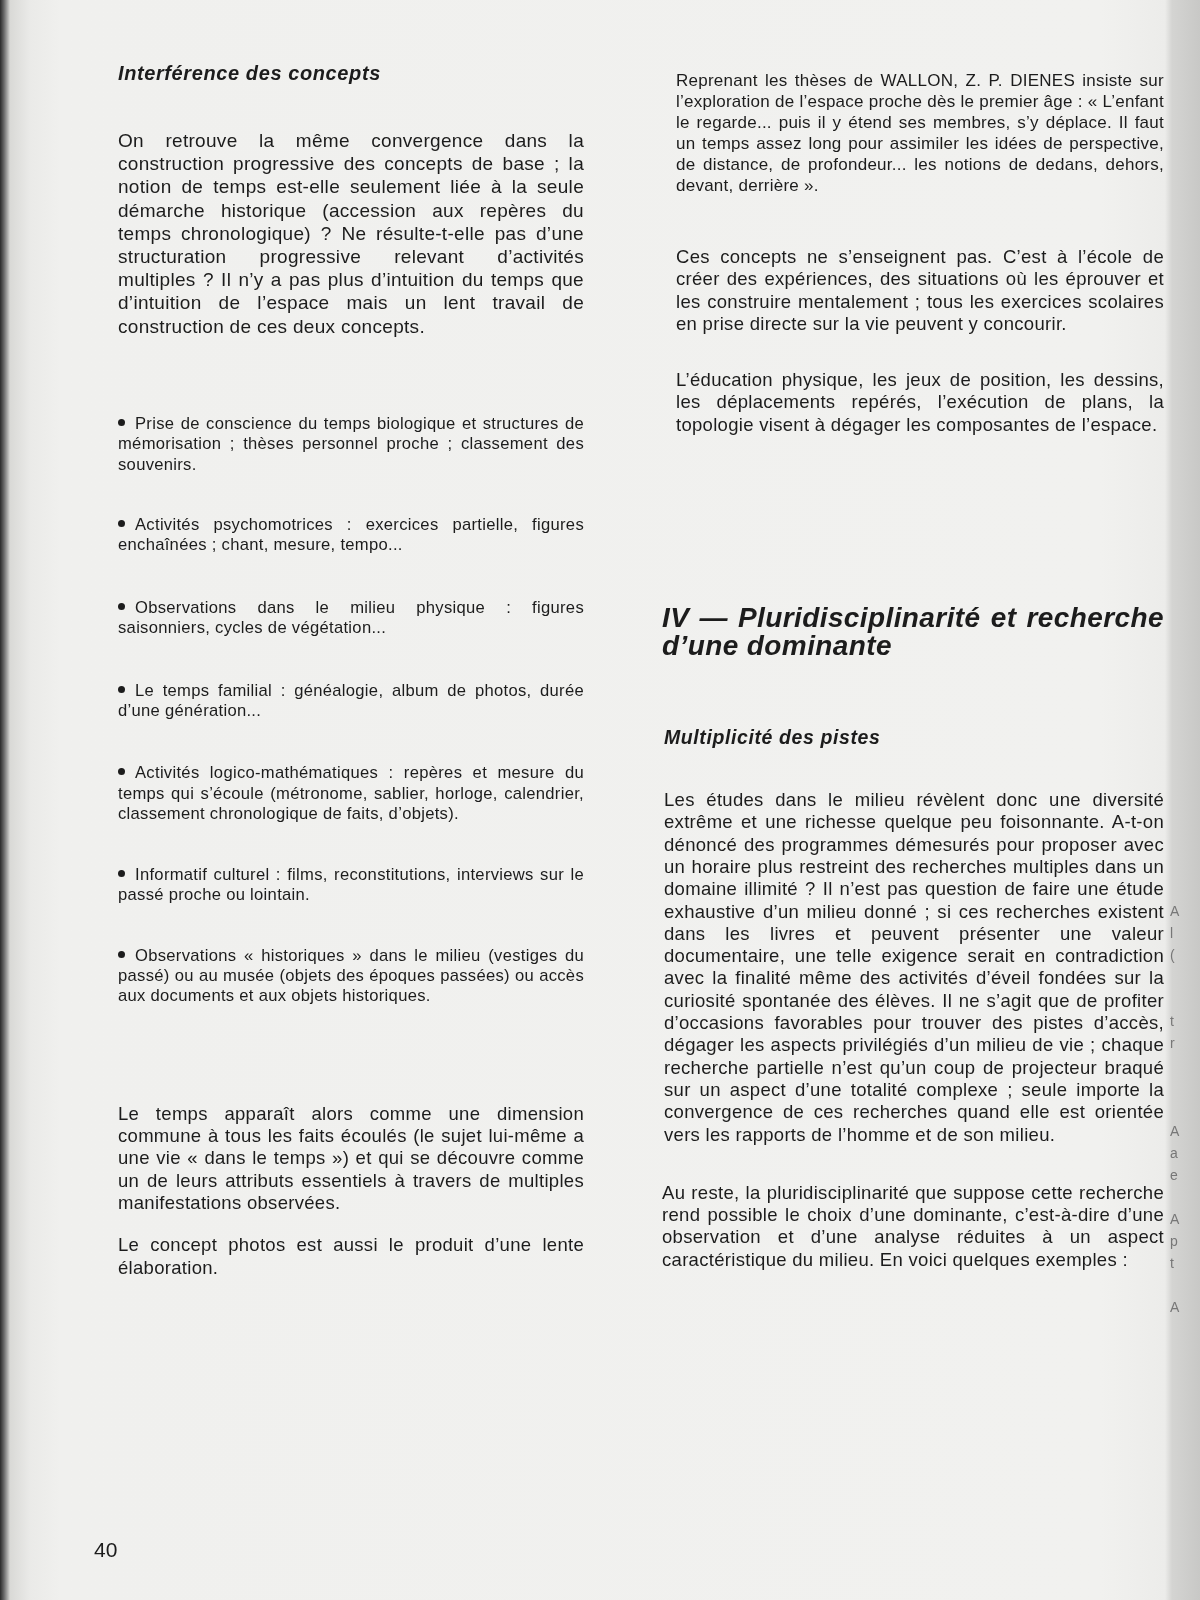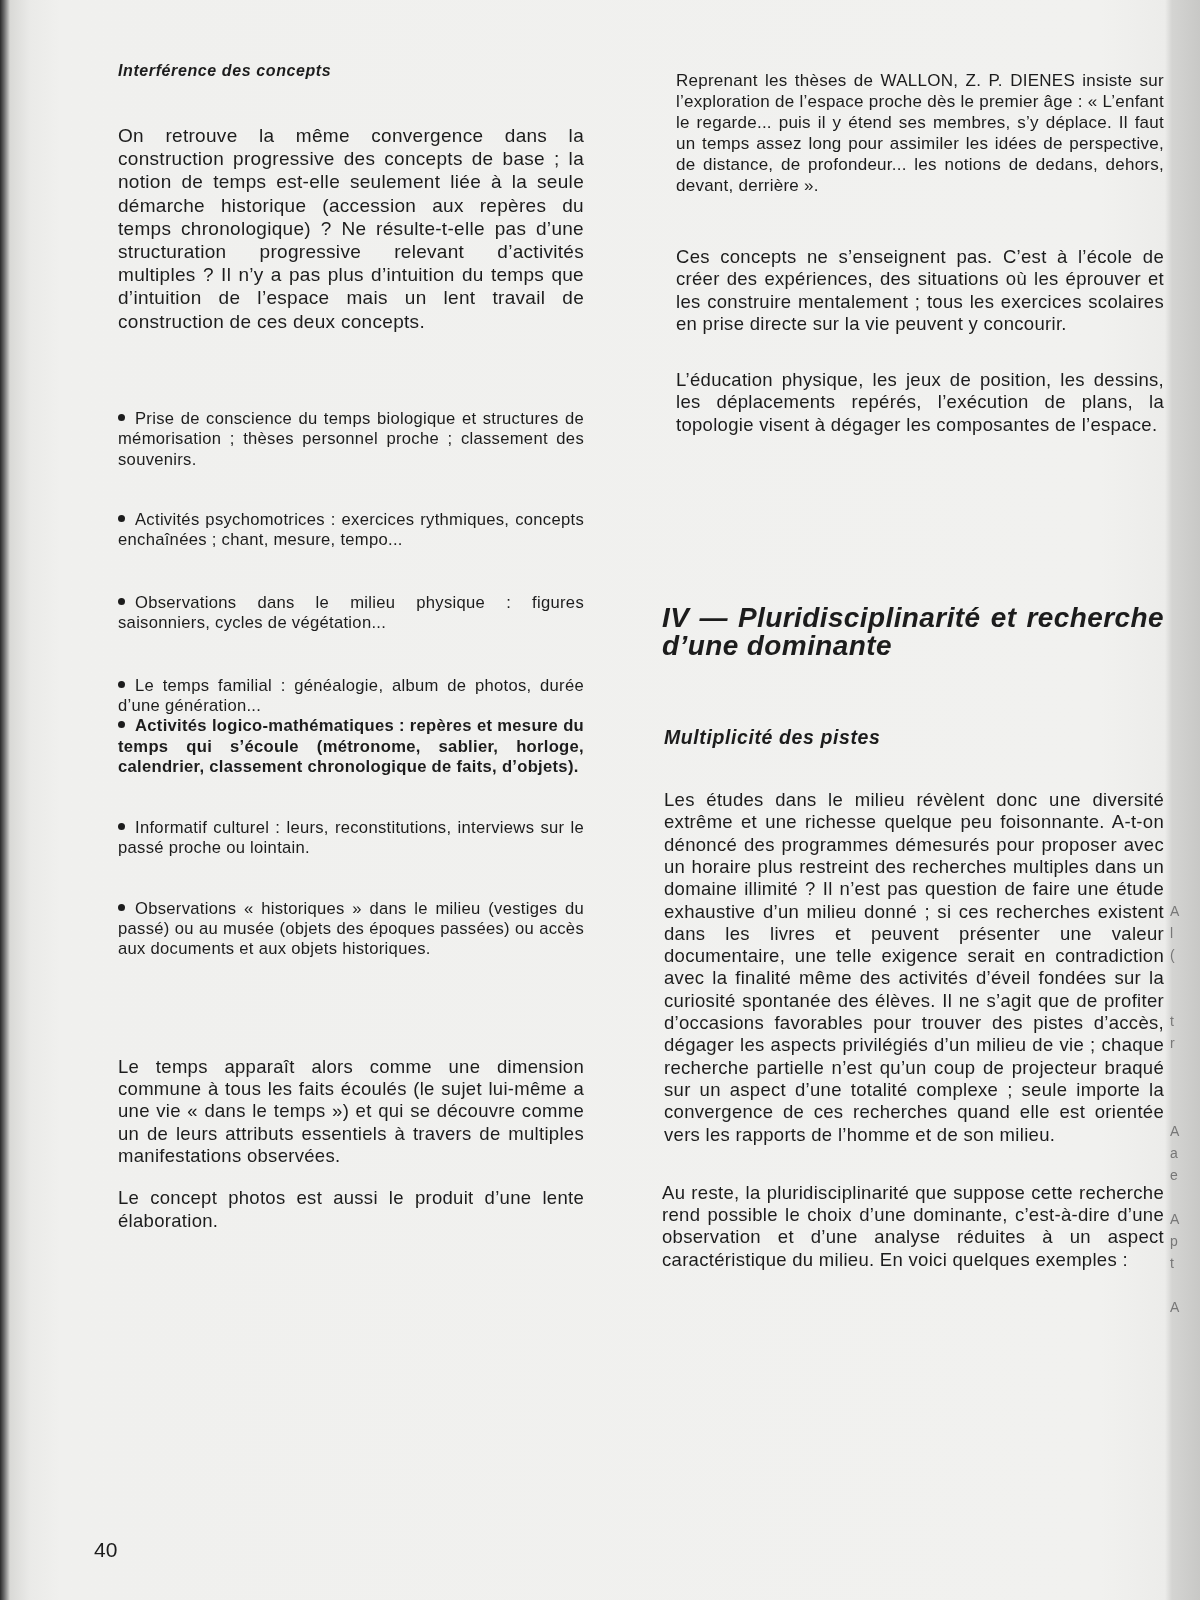--- a/index.html
+++ b/index.html
@@ -12,21 +12,21 @@
   }
   .page {
     position: absolute; left: 0; top: 0; width: 1200px; height: 1600px;
     background: linear-gradient(90deg, #2a2a2a 0px, #6a6a6a 4px, #d9d9d6 10px, #eaeae8 30px, #f0f0ee 60px, #f1f1ef 1100px, #ececea 1165px, #d4d4d2 1172px, #c8c8c6 1200px);
   }
   .col { position: absolute; }
   .col-left { left: 118px; top: 62px; width: 466px; }
   .col-right { left: 676px; top: 70px; width: 488px; }
 
   .subhead {
-    font-style: italic; font-weight: bold; font-size: 16px;
+    font-style: italic; font-weight: bold; font-size: 20px;
     letter-spacing: 0.6px; margin: 0;
   }
   p { margin: 0; text-align: justify; text-align-last: left; }
   .body-lg { font-size: 19px; line-height: 23.2px; letter-spacing: 0.3px; }
   .body-sm { font-size: 17px; line-height: 21px; letter-spacing: 0.25px; }
   .body-md { font-size: 18.5px; line-height: 22.3px; letter-spacing: 0.3px; }
 
   .bullet { font-size: 16.6px; line-height: 20.4px; letter-spacing: 0.3px; text-align: justify; text-align-last: left; }
   .bullet-dot { display: inline-block; width: 7px; height: 7px; border-radius: 50%; background: #1c1c1c; margin-right: 10px; vertical-align: 3px; }
 
@@ -48,33 +48,33 @@
   <div class="col col-left">
     <h3 class="subhead">Interférence des concepts</h3>
 
     <p class="body-lg" style="margin-top:44px;">On retrouve la même convergence dans la construction progressive des concepts de base ; la notion de temps est-elle seulement liée à la seule démarche historique (accession aux repères du temps chronologique) ? Ne résulte-t-elle pas d’une structuration progressive relevant d’activités multiples ? Il n’y a pas plus d’intuition du temps que d’intuition de l’espace mais un lent travail de construction de ces deux concepts.</p>
 
     <div style="margin-top:76px;">
       <div class="bullet">
         <span class="bullet-dot"></span><span>Prise de conscience du temps biologique et structures de mémorisation ; thèses personnel proche ; classement des souvenirs.</span>
       </div>
       <div class="bullet" style="margin-top:40px;">
-        <span class="bullet-dot"></span><span>Activités psychomotrices : exercices rythmiques, concepts enchaînées ; chant, mesure, tempo...</span>
+        <span class="bullet-dot"></span><span>Activités psychomotrices : exercices partielle, figures enchaînées ; chant, mesure, tempo...</span>
       </div>
       <div class="bullet" style="margin-top:42px;">
         <span class="bullet-dot"></span><span>Observations dans le milieu physique : figures saisonniers, cycles de végétation...</span>
       </div>
       <div class="bullet" style="margin-top:42px;">
         <span class="bullet-dot"></span><span>Le temps familial : généalogie, album de photos, durée d’une génération...</span>
       </div>
-      <div class="bullet" style="font-weight:bold;">
+      <div class="bullet" style="margin-top:42px;">
         <span class="bullet-dot"></span><span>Activités logico-mathématiques : repères et mesure du temps qui s’écoule (métronome, sablier, horloge, calendrier, classement chronologique de faits, d’objets).</span>
       </div>
       <div class="bullet" style="margin-top:40px;">
-        <span class="bullet-dot"></span><span>Informatif culturel : leurs, reconstitutions, interviews sur le passé proche ou lointain.</span>
+        <span class="bullet-dot"></span><span>Informatif culturel : films, reconstitutions, interviews sur le passé proche ou lointain.</span>
       </div>
       <div class="bullet" style="margin-top:40px;">
         <span class="bullet-dot"></span><span>Observations « historiques » dans le milieu (vestiges du passé) ou au musée (objets des époques passées) ou accès aux documents et aux objets historiques.</span>
       </div>
     </div>
 
     <p class="body-md" style="margin-top:96px;">Le temps apparaît alors comme une dimension commune à tous les faits écoulés (le sujet lui-même a une vie « dans le temps ») et qui se découvre comme un de leurs attributs essentiels à travers de multiples manifestations observées.</p>
     <p class="body-md" style="margin-top:20px;">Le concept photos est aussi le produit d’une lente élaboration.</p>
   </div>
 

